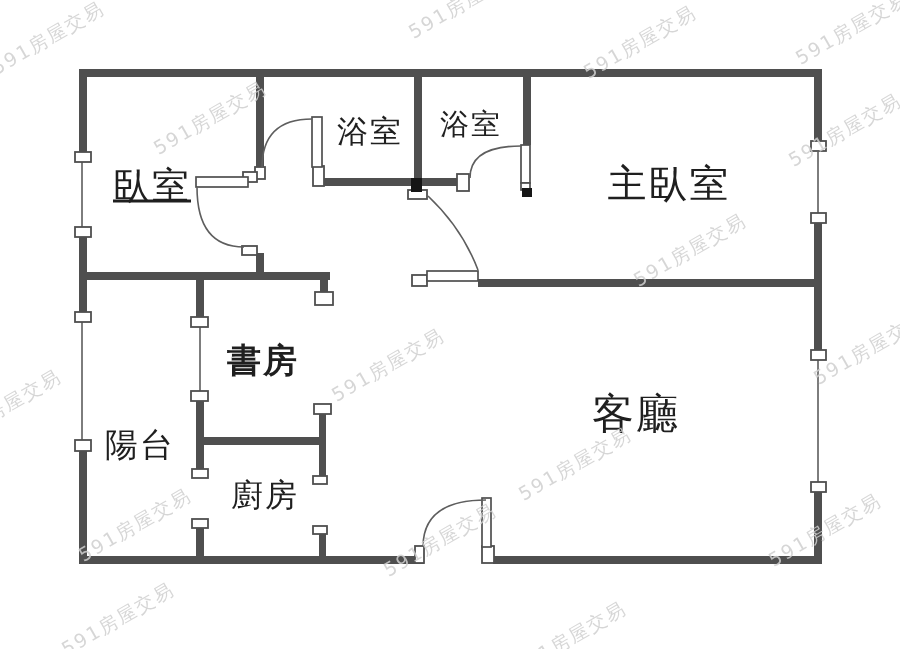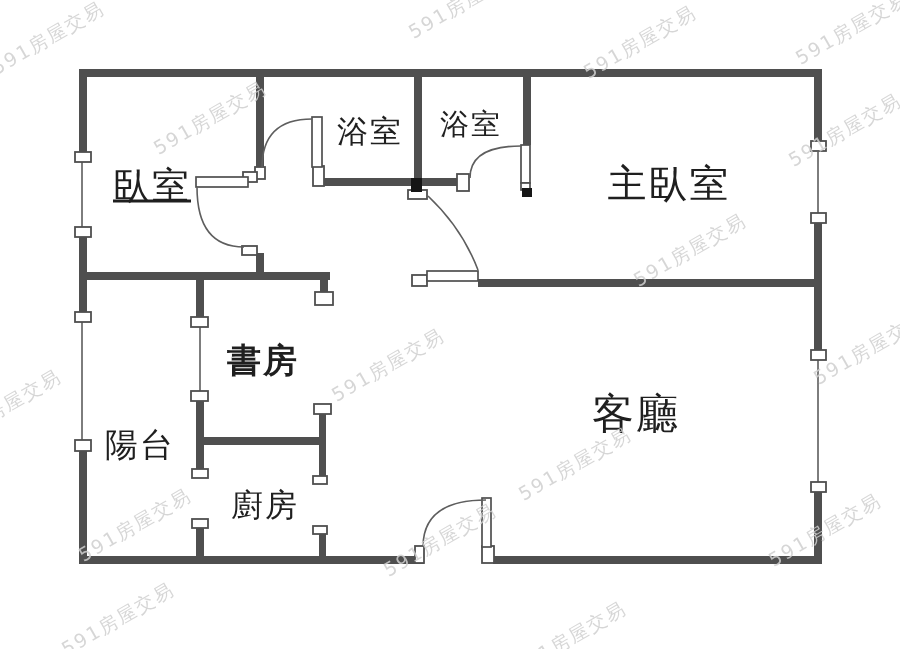--- a/index.html
+++ b/index.html
@@ -131,21 +131,21 @@
     <path class="arc" d="M428,196 Q462,228 478,270"></path>
     <path class="arc" d="M486,500 Q423,500 423,547"></path>
   </svg>
 
   <div class="room-label" style="left:152px; top:185px; font-size:37px;text-decoration:underline;">臥室</div>
   <div class="room-label" style="left:370px; top:131px; font-size:31px;">浴室</div>
   <div class="room-label" style="left:471px; top:124px; font-size:29px;">浴室</div>
   <div class="room-label" style="left:669px; top:183px; font-size:39px;">主臥室</div>
   <div class="room-label" style="left:263px; top:360px; font-size:34px;font-weight:bold;">書房</div>
   <div class="room-label" style="left:140px; top:412px; font-size:33px;margin-top:32px;">陽台</div>
-  <div class="room-label" style="left:265px; top:508px; font-size:32px;font-family:Liberation Mono, monospace;">廚房</div>
+  <div class="room-label" style="left:265px; top:495px; font-size:32px;">廚房</div>
   <div class="room-label" style="left:636px; top:414px; font-size:42px;text-align:right;">客廳</div>
 
   <div class="watermark" style="left:48px;  top:38px;">591房屋交易</div>
   <div class="watermark" style="left:465px; top:2px;">591房屋交易</div>
   <div class="watermark" style="left:640px; top:42px;">591房屋交易</div>
   <div class="watermark" style="left:852px; top:28px;">591房屋交易</div>
   <div class="watermark" style="left:210px; top:118px;">591房屋交易</div>
   <div class="watermark" style="left:845px; top:130px;">591房屋交易</div>
   <div class="watermark" style="left:690px; top:250px;">591房屋交易</div>
   <div class="watermark" style="left:388px; top:365px;">591房屋交易</div>

